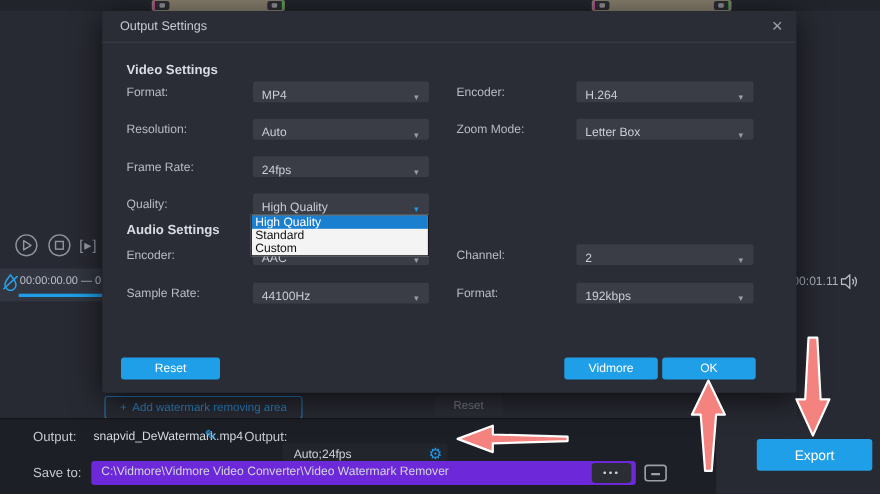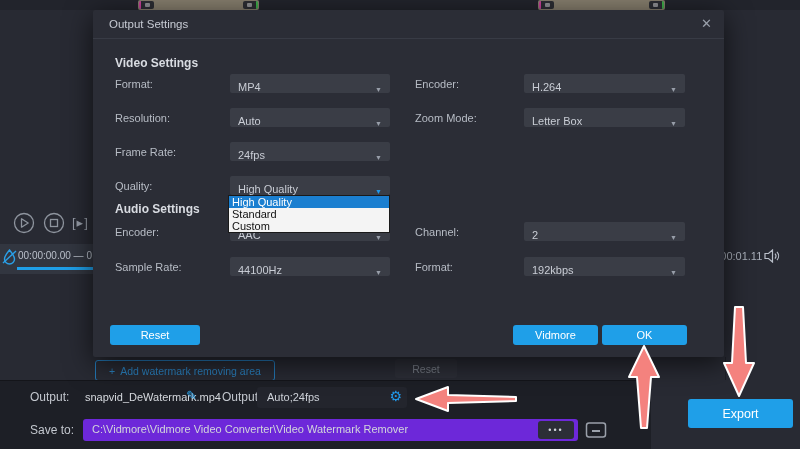--- a/index.html
+++ b/index.html
@@ -30,21 +30,21 @@
     align-items:center;justify-content:center;gap:5px;opacity:.85;}
   .ws-reset{position:absolute;left:395px;top:359px;width:62px;height:19px;background:#2e3039;
     border-radius:3px;color:#878d97;font-size:10.5px;display:flex;align-items:center;justify-content:center;opacity:.8;}
   .ws-divider{position:absolute;left:725px;top:357px;width:1px;height:23px;background:#1e2027;}
 
   
   .footer{position:absolute;left:0;top:380px;width:651px;height:69px;background:#1d1f26;border-top:1px solid #14151a;}
   .f-label{position:absolute;font-size:12px;color:#c3c7ce;}
   .f-value{position:absolute;font-size:11px;color:#d6d9de;}
   .pencil{position:absolute;left:186px;top:7px;font-size:13px;color:#2aa0e8;cursor:pointer;}
-  .format-box{position:absolute;left:257px;top:6px;width:150px;height:21px;background:#23252d;border-radius:3px;}
+  .format-box{position:absolute;left:257px;top:22px;width:150px;height:21px;background:#23252d;border-radius:3px;}
   .format-box .txt{position:absolute;left:10px;top:4px;font-size:11px;color:#cdd1d8;}
   .gear{position:absolute;right:5px;top:1px;font-size:14px;color:#2298e8;cursor:pointer;}
   .save-box{position:absolute;left:83px;top:38px;width:495px;height:22px;background:#6d28d9;border-radius:3px;}
   .save-box .txt{position:absolute;left:9px;top:4px;font-size:11px;color:#d2d5db;white-space:nowrap;}
   .dots-btn{position:absolute;right:4px;top:2px;width:36px;height:18px;background:#2c2e36;border-radius:3px;
     color:#cfd3d9;font-size:9px;letter-spacing:2px;display:flex;align-items:center;justify-content:center;}
   .folder-btn{position:absolute;left:585px;top:39px;width:22px;height:20px;}
   .export-btn{position:absolute;left:688px;top:18px;width:105px;height:29px;background:#1f9fe8;border-radius:3px;
     color:#fff;font-size:12.5px;display:flex;align-items:center;justify-content:center;cursor:pointer;}
 

